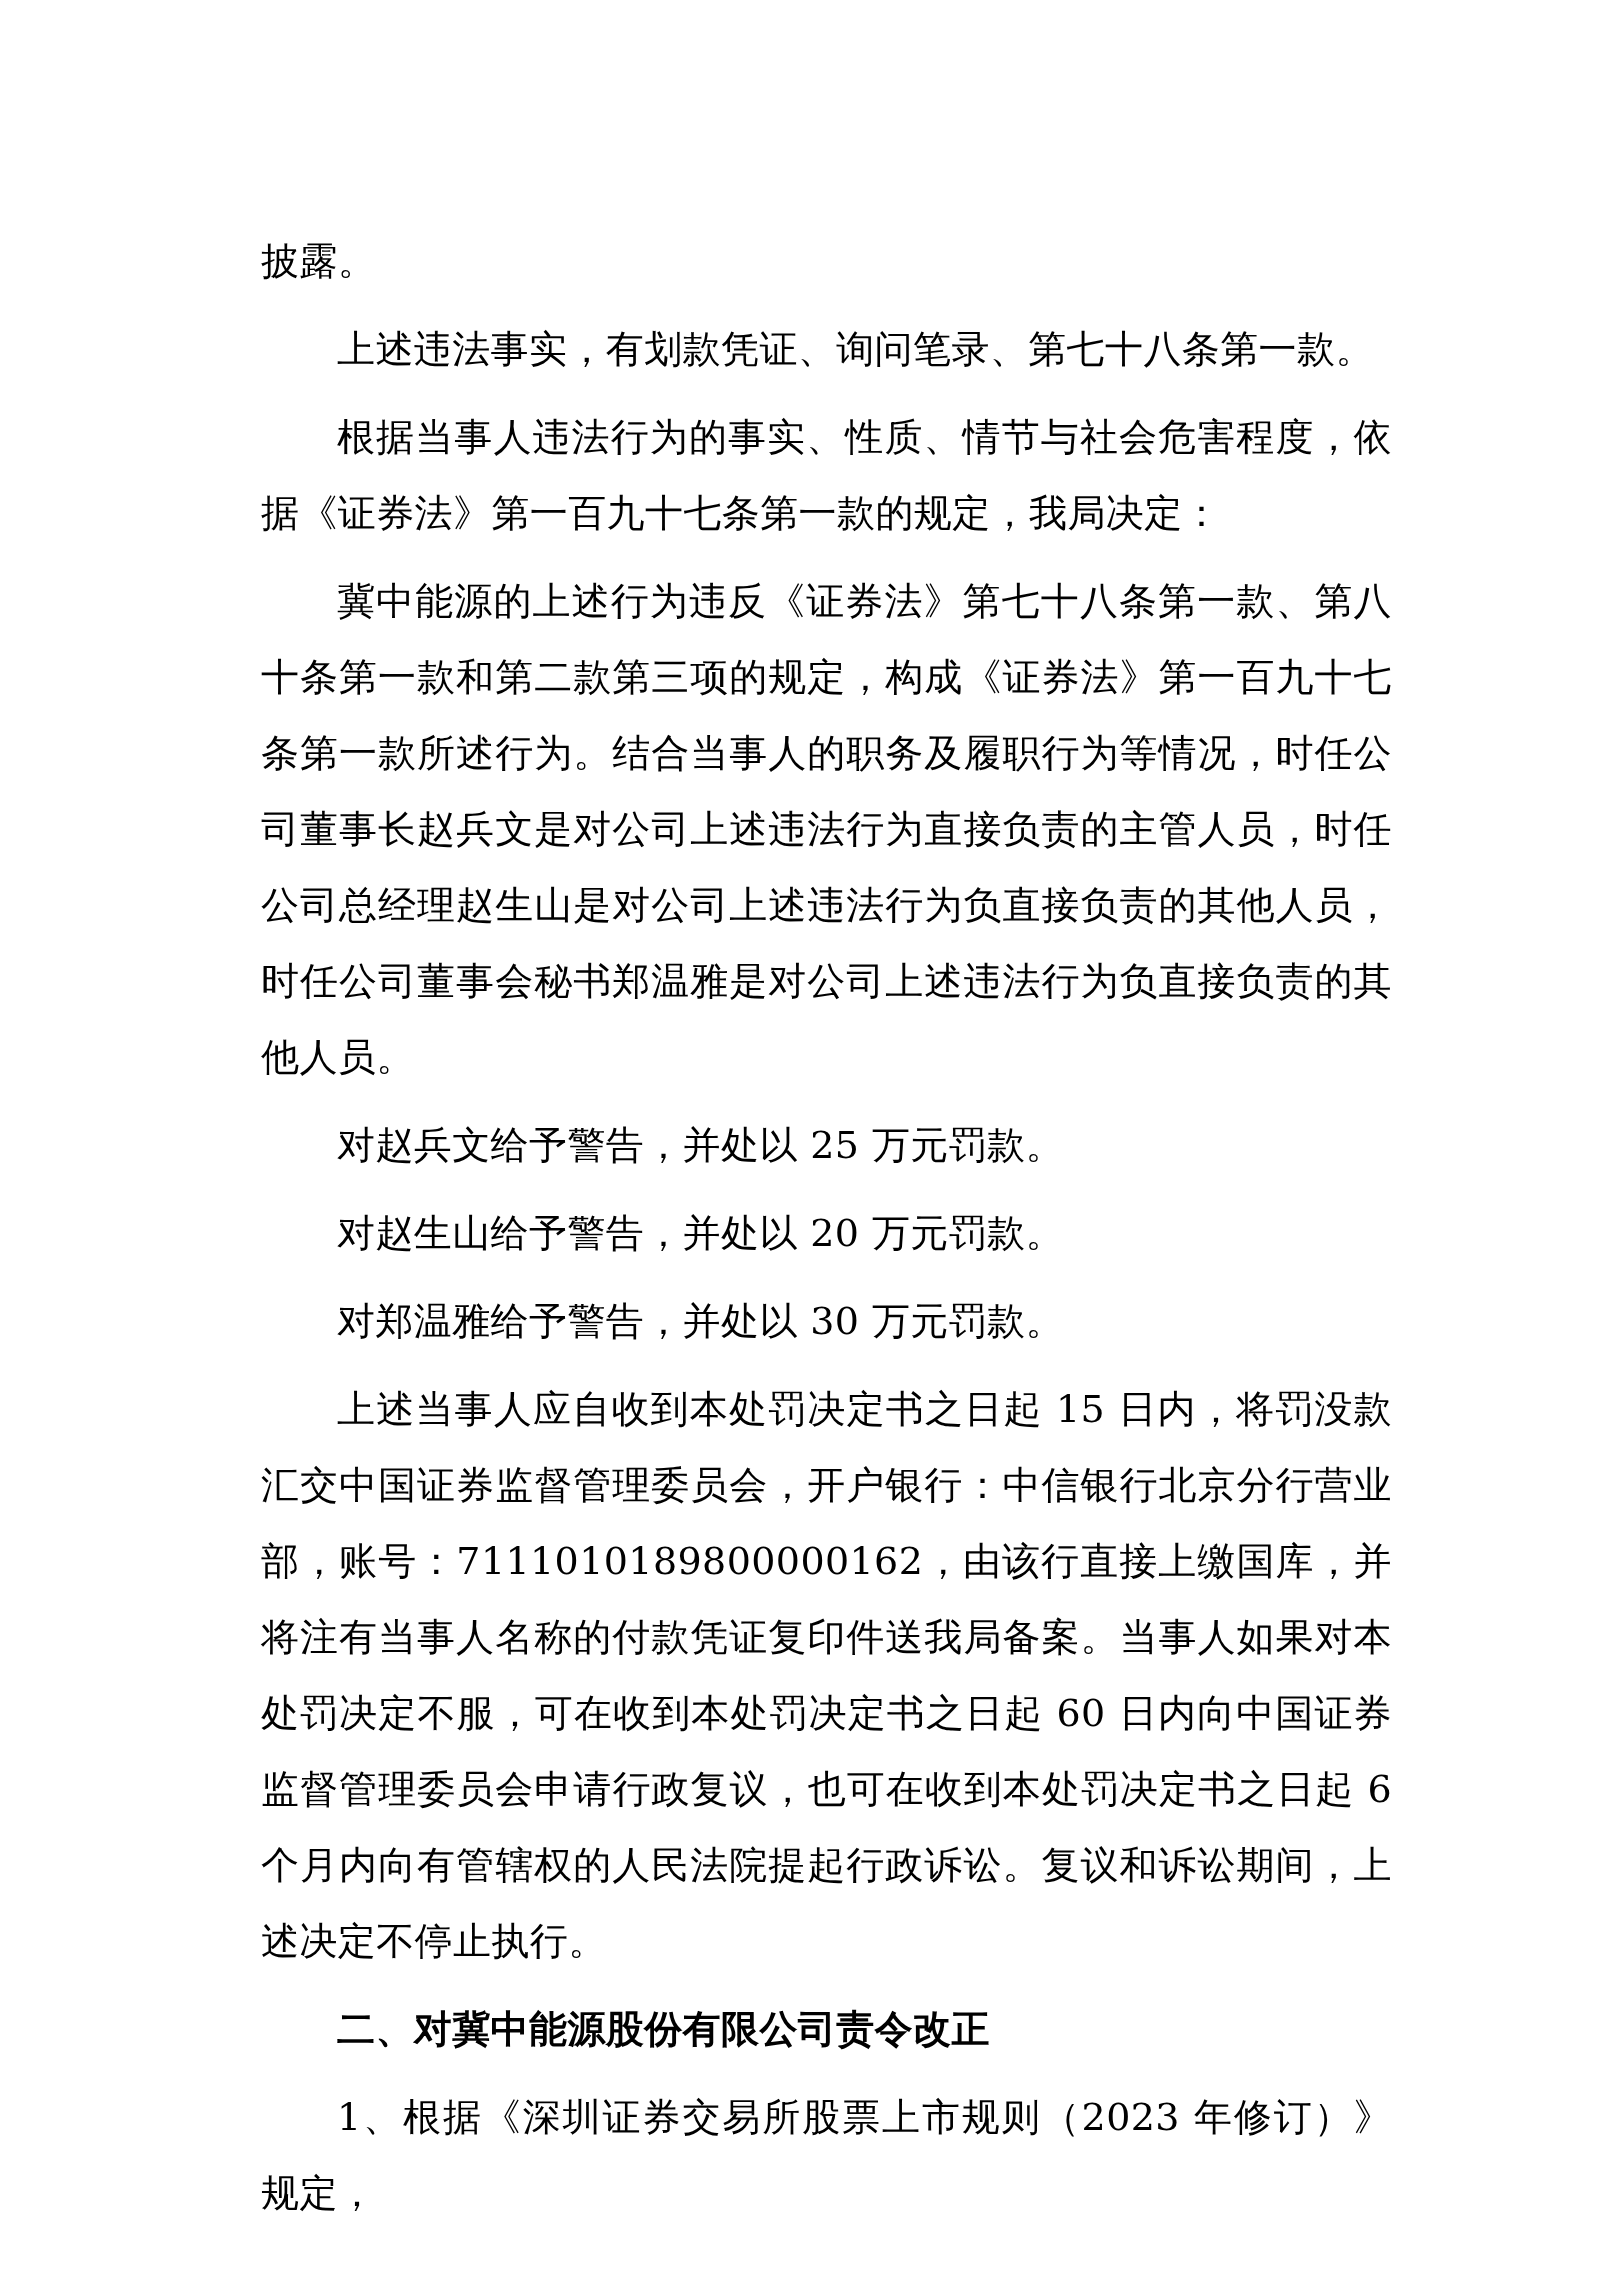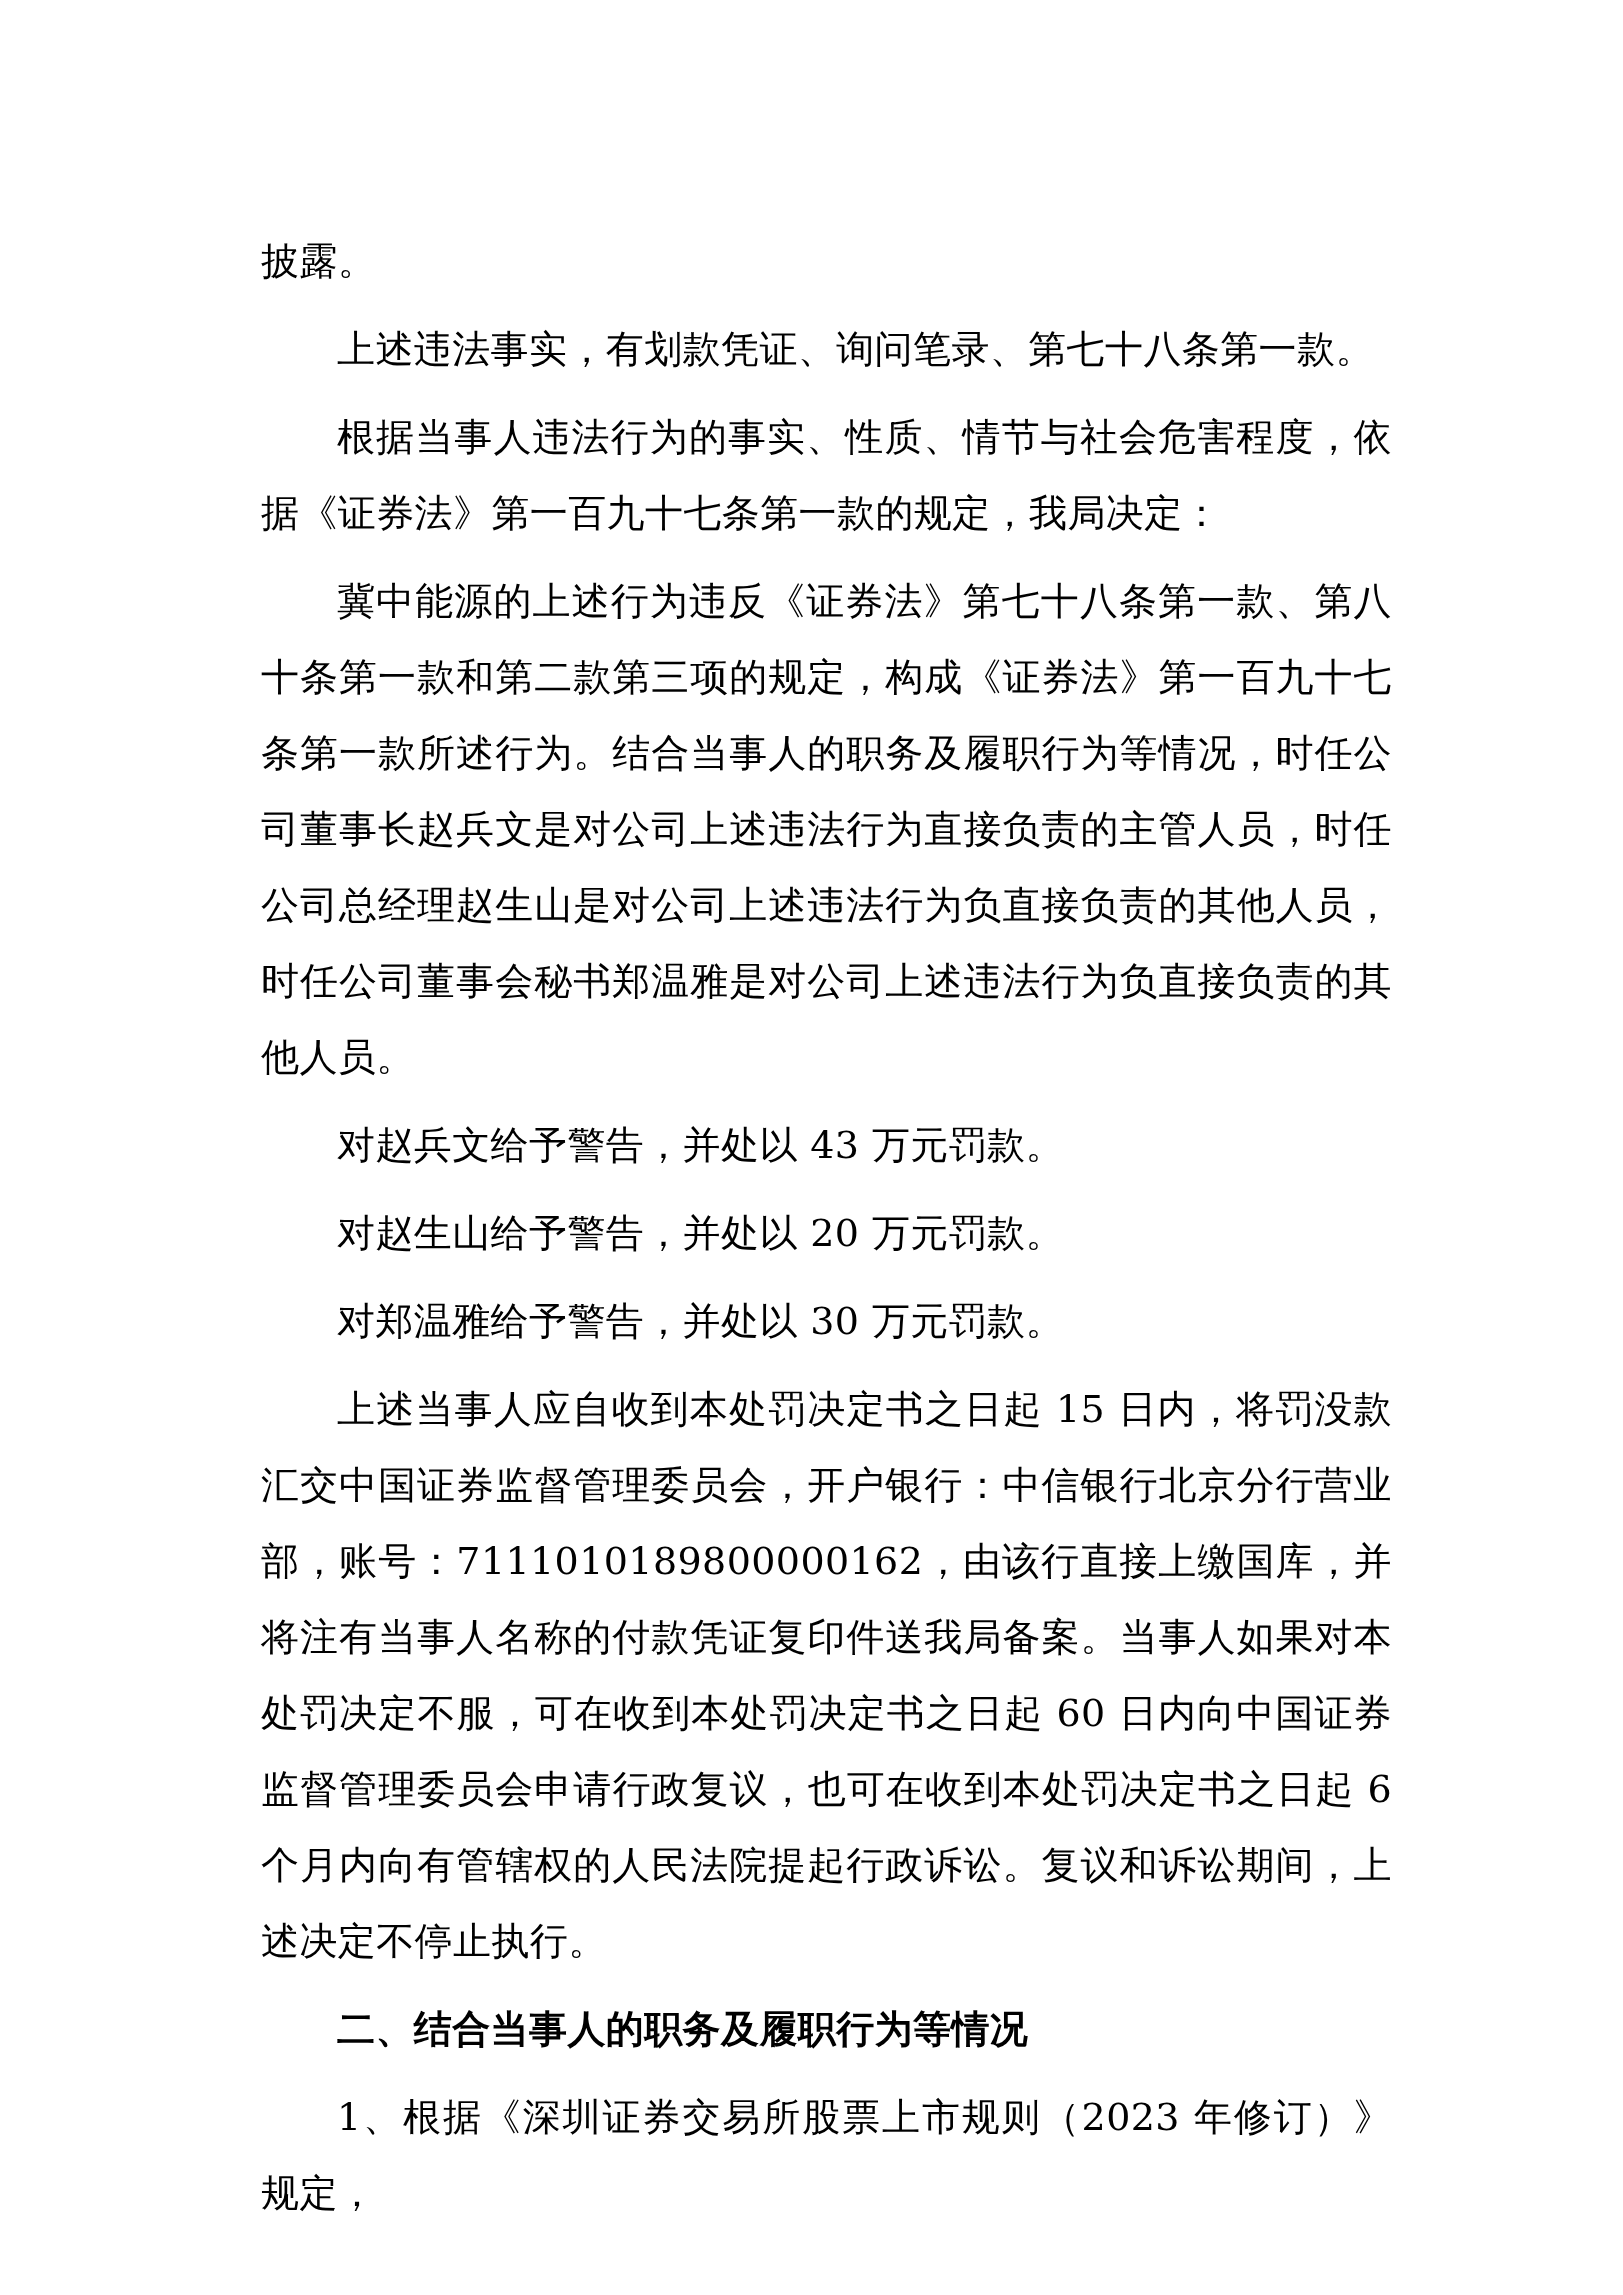--- a/index.html
+++ b/index.html
@@ -41,21 +41,21 @@
 </style>
 </head>
 <body>
 
 <div class="page">
   <div class="content">
     <p>披露。</p>
     <p class="indent">上述违法事实，有划款凭证、询问笔录、第七十八条第一款。</p>
     <p class="indent">根据当事人违法行为的事实、性质、情节与社会危害程度，依据《证券法》第一百九十七条第一款的规定，我局决定：</p>
     <p class="indent">冀中能源的上述行为违反《证券法》第七十八条第一款、第八十条第一款和第二款第三项的规定，构成《证券法》第一百九十七条第一款所述行为。结合当事人的职务及履职行为等情况，时任公司董事长赵兵文是对公司上述违法行为直接负责的主管人员，时任公司总经理赵生山是对公司上述违法行为负直接负责的其他人员，时任公司董事会秘书郑温雅是对公司上述违法行为负直接负责的其他人员。</p>
-    <p class="indent">对赵兵文给予警告，并处以 43 万元罚款。</p>
+    <p class="indent">对赵兵文给予警告，并处以 25 万元罚款。</p>
     <p class="indent">对赵生山给予警告，并处以 20 万元罚款。</p>
     <p class="indent">对郑温雅给予警告，并处以 30 万元罚款。</p>
     <p class="indent">上述当事人应自收到本处罚决定书之日起 15 日内，将罚没款汇交中国证券监督管理委员会，开户银行：中信银行北京分行营业部，账号：7111010189800000162，由该行直接上缴国库，并将注有当事人名称的付款凭证复印件送我局备案。当事人如果对本处罚决定不服，可在收到本处罚决定书之日起 60 日内向中国证券监督管理委员会申请行政复议，也可在收到本处罚决定书之日起 6 个月内向有管辖权的人民法院提起行政诉讼。复议和诉讼期间，上述决定不停止执行。</p>
-    <p class="indent bold">二、结合当事人的职务及履职行为等情况</p>
+    <p class="indent bold">二、对冀中能源股份有限公司责令改正</p>
     <p class="indent">1、根据《深圳证券交易所股票上市规则（2023 年修订）》规定，</p>
   </div>
 </div>
 
 
 </body></html>

